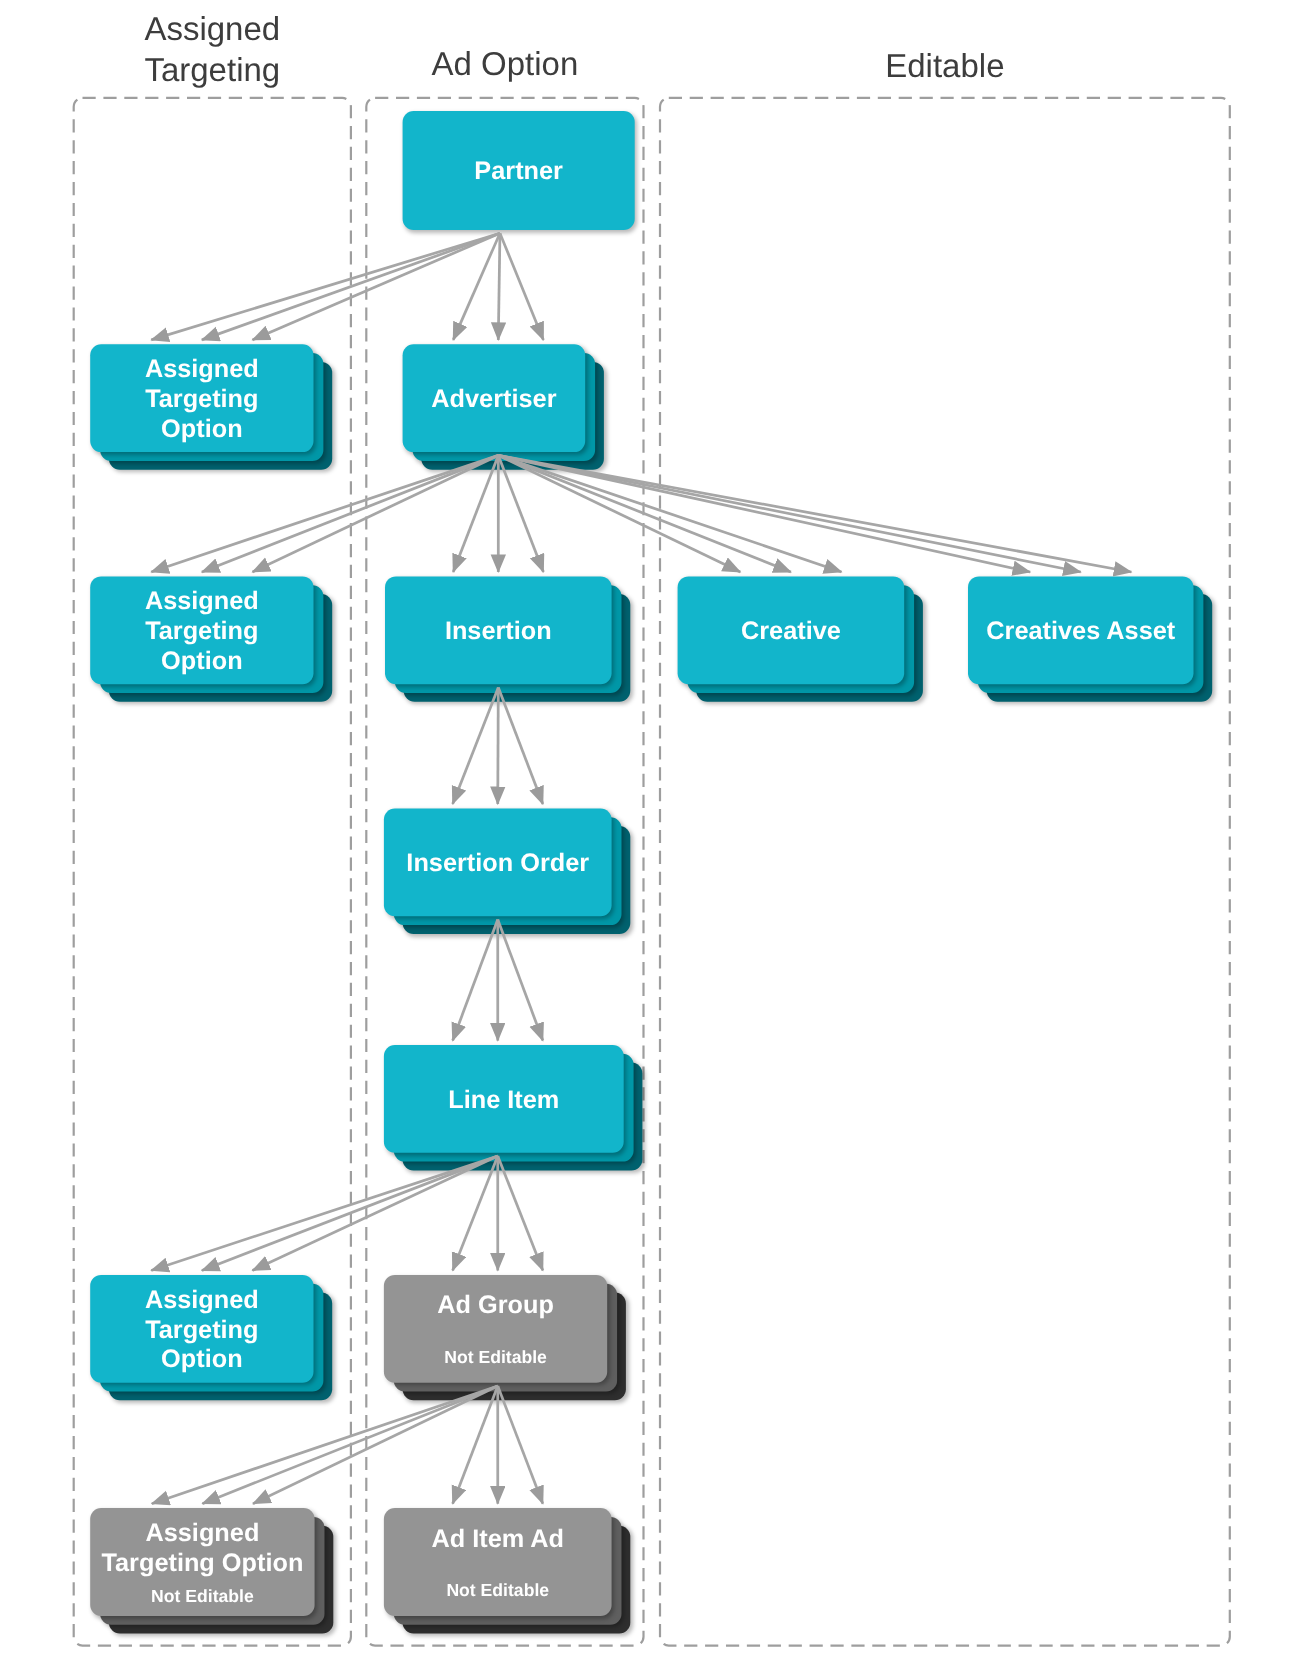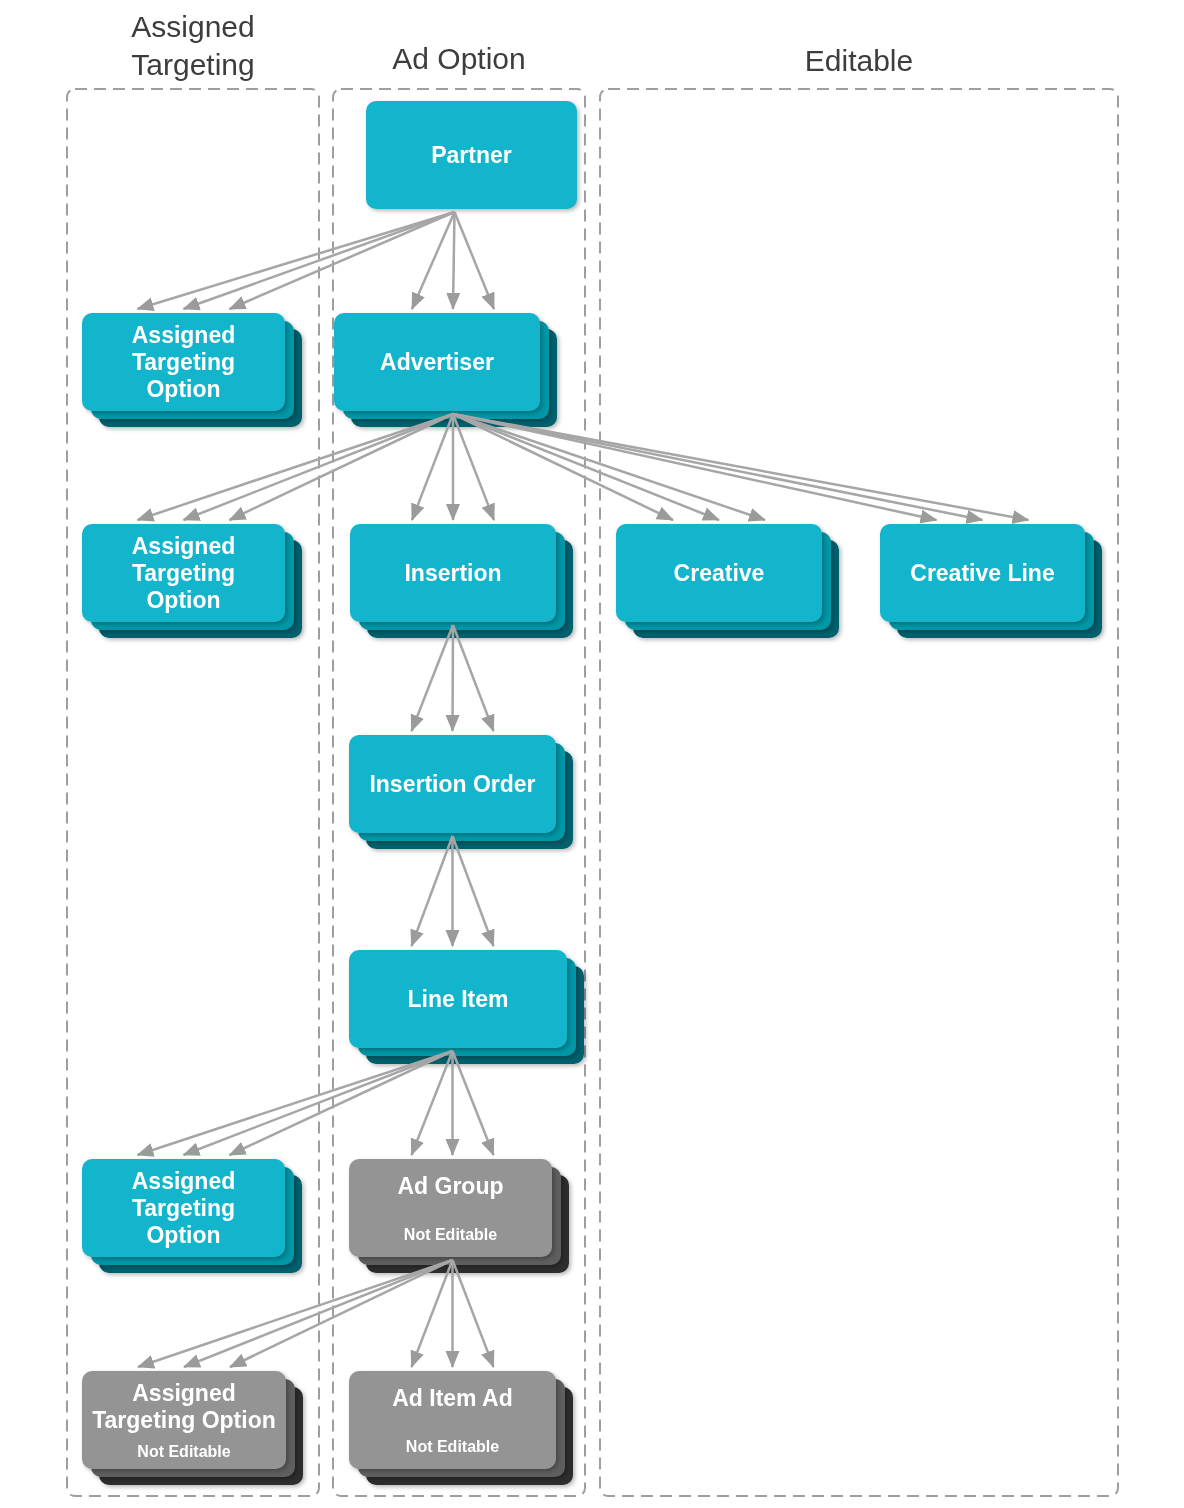--- a/index.html
+++ b/index.html
@@ -74,21 +74,21 @@
       </div>
       <div class="node cyan" style="left: 82px; top: 313px; width: 203px; height: 98px;">
         <div class="layer l3"></div>
         <div class="layer l2"></div>
         <div class="face">
           <div class="label">Assigned
 Targeting
 Option</div>
         </div>
       </div>
-      <div class="node cyan" style="left: 334px; top: 313px; width: 206px; height: 98px;">
+      <div class="node cyan" style="left: 366px; top: 313px; width: 166px; height: 98px;">
         <div class="layer l3"></div>
         <div class="layer l2"></div>
         <div class="face">
           <div class="label">Advertiser</div>
         </div>
       </div>
       <div class="node cyan" style="left: 82px; top: 524px; width: 203px; height: 98px;">
         <div class="layer l3"></div>
         <div class="layer l2"></div>
         <div class="face">
@@ -108,21 +108,21 @@
         <div class="layer l3"></div>
         <div class="layer l2"></div>
         <div class="face">
           <div class="label">Creative</div>
         </div>
       </div>
       <div class="node cyan" style="left: 880px; top: 524px; width: 205px; height: 98px;">
         <div class="layer l3"></div>
         <div class="layer l2"></div>
         <div class="face">
-          <div class="label">Creative Line</div>
+          <div class="label">Creatives Asset</div>
         </div>
       </div>
       <div class="node cyan" style="left: 349px; top: 735px; width: 207px; height: 98px; border-radius: 32px;">
         <div class="layer l3"></div>
         <div class="layer l2"></div>
         <div class="face">
           <div class="label">Insertion Order</div>
         </div>
       </div>
       <div class="node cyan" style="left: 349px; top: 950px; width: 207px; height: 98px; padding-left: 11px;">

